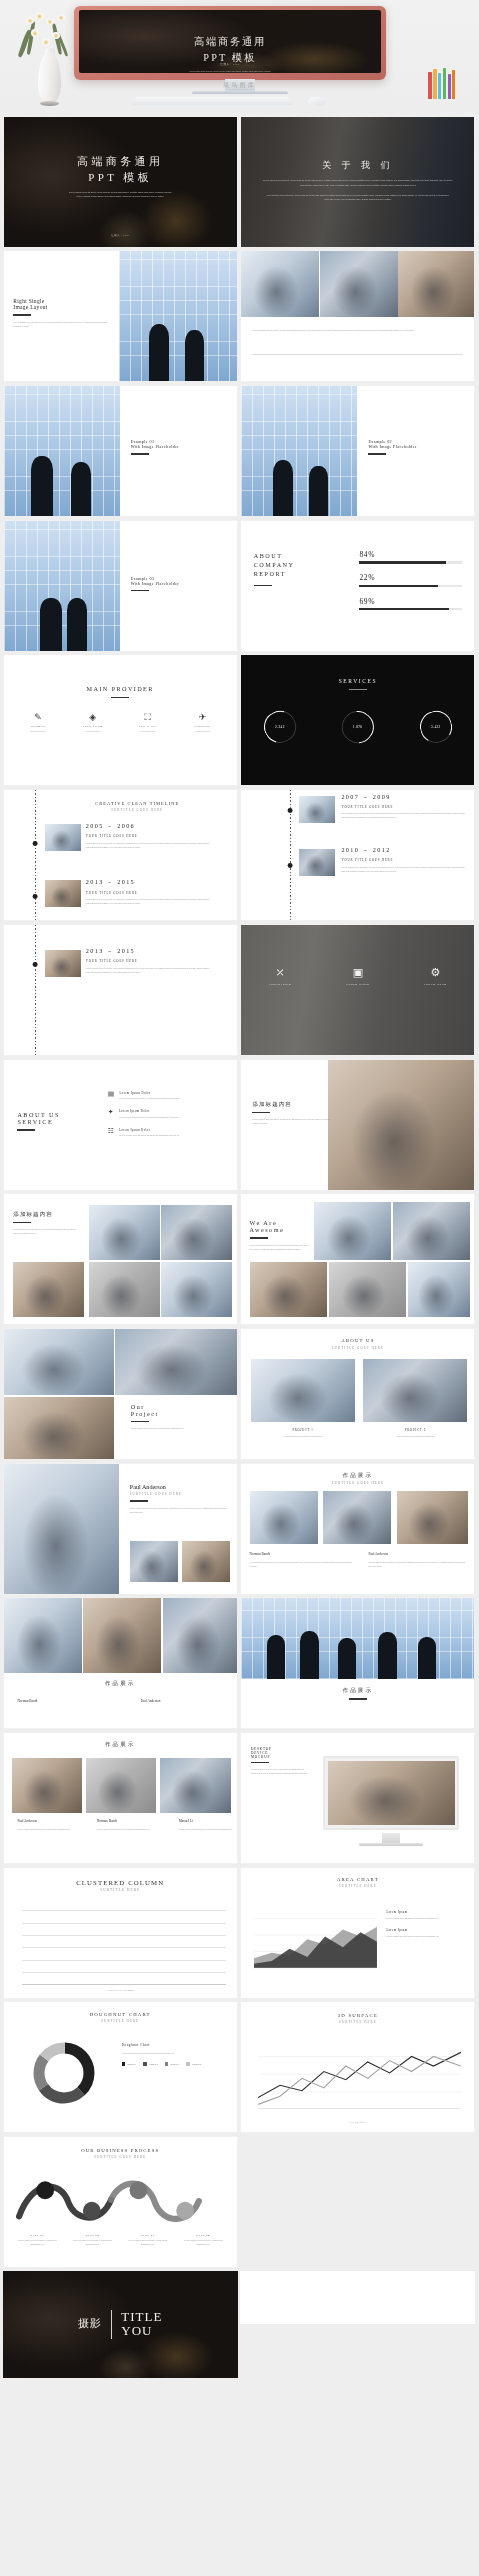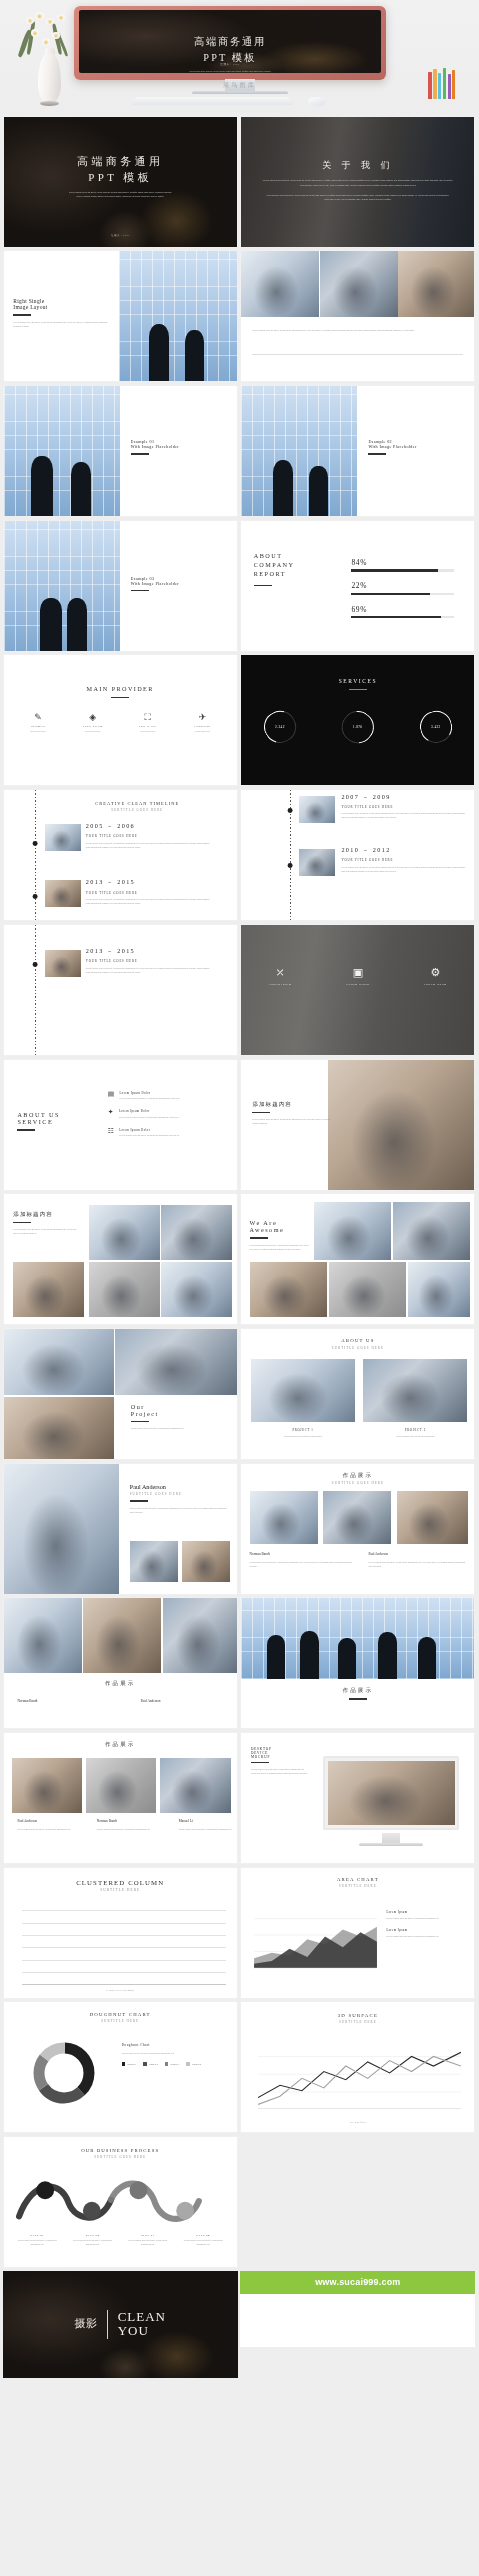--- a/index.html
+++ b/index.html
@@ -344,21 +344,21 @@
       </div>
     </div>
 
     <div class="slide">
       <div style="position:absolute;left:12.3px;top:31.5px;width:82px;">
         <div class="ttl-en" style="font-size:6.2px;line-height:1.45;">ABOUT</div>
         <div class="ttl-en" style="font-size:6.2px;line-height:1.45;">COMPANY</div>
         <div class="ttl-en" style="font-size:6.2px;line-height:1.45;">REPORT</div>
         <div class="rule-short" style="margin-top:5.5px;"></div>
       </div>
-      <div style="position:absolute;left:110px;top:29px;width:103px;margin-top:8px;">
+      <div style="position:absolute;left:118px;top:29px;width:103px;">
         <div style="margin-bottom:9.6px;">
           <div class="pct-big">84%</div>
           <div class="bar-track" style="margin-top:2.7px;">
               <div class="bar-fill" style="width:84%"></div>
             </div>
         </div>
         <div style="margin-bottom:9.6px;">
           <div class="pct-big">22%</div>
           <div class="bar-track" style="margin-top:2.7px;">
               <div class="bar-fill" style="width:76%"></div>
@@ -810,26 +810,25 @@
   </div>
 
   <div class="footer">
     <div class="banner-split">
       <div class="slide" style="width:235px;height:107px;border:none;">
         <div class="dark-photo"></div>
         <div class="thanks-wrap" style="z-index:2;">
           <div class="thanks-cn">摄影</div>
           <div class="thanks-div"></div>
           <div>
-            <div class="thanks-en">CLEAN</div>
+            <div class="thanks-en">TITLE</div>
             <div class="thanks-en">YOU</div>
           </div>
         </div>
       </div>
       <div style="width:238px;">
-        <div class="banner-green" style="width:235px;margin-left:2.7px;">www.sucai999.com</div>
         <div style="width:235px;margin-left:2.7px;height:53px;background:#fff;"></div>
       </div>
     </div>
   </div>
 
 </div>
 
 
 </body></html>

